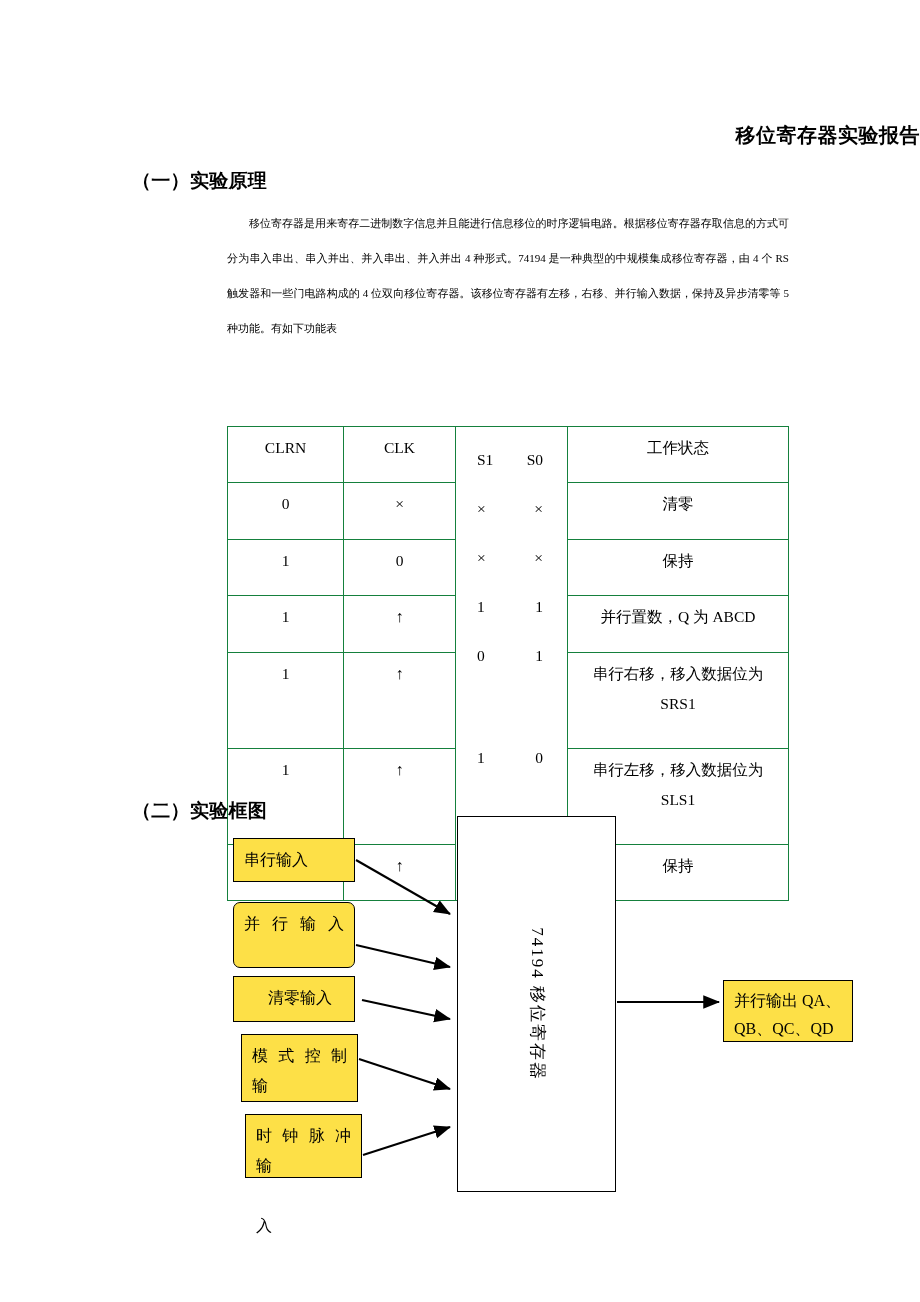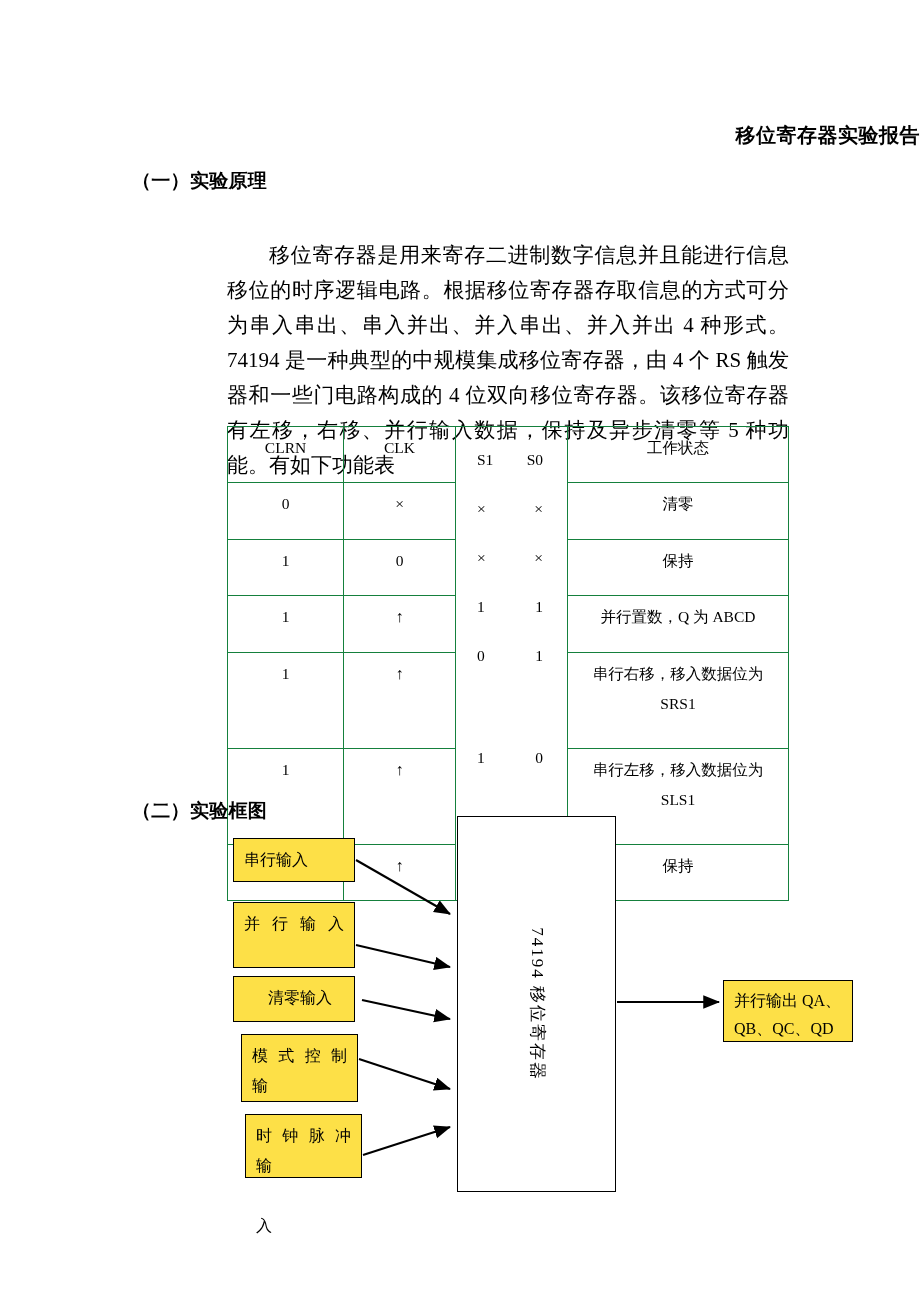--- a/index.html
+++ b/index.html
@@ -42,26 +42,25 @@
   }
   #heading-principle { top: 168px; left: 132px; }
   #heading-diagram   { top: 798px; left: 132px; }
 
   
   .body-para {
     position: absolute;
     top: 206px;
     left: 227px;
     width: 562px;
-    font-size: 21px;
+    font-size: 11px;
     line-height: 35px;
     text-indent: 2em;
     text-align: justify;
     text-justify: inter-ideograph;
-    margin-top: 32px;
   }
 
   
   #function-table {
     position: absolute;
     top: 426px;
     left: 227px;
     width: 561px;
     border-collapse: collapse;
     table-layout: fixed;
@@ -121,21 +120,21 @@
     text-align: justify;
     text-justify: inter-ideograph;
   }
   .dbox.spread .spread-line::after {
     content: "";
     display: inline-block;
     width: 100%;
   }
 
   #box-serial-in   { left: 233px; top: 26px;  width: 122px; height: 44px; }
-  #box-parallel-in { left: 233px; top: 90px;  width: 122px; height: 66px; }
+  #box-parallel-in { left: 233px; top: 90px;  width: 122px; height: 66px; border-radius: 7px; }
   #box-clear-in    { left: 233px; top: 164px; width: 122px; height: 46px; padding-left: 34px; }
   #box-mode-in     { left: 241px; top: 222px; width: 117px; height: 68px; }
   #box-clock-in    { left: 245px; top: 302px; width: 117px; height: 64px; }
   #box-output      { left: 723px; top: 168px; width: 130px; height: 62px;
                      line-height: 28px; }
 
   #box-74194 {
     position: absolute;
     left: 457px;
     top: 4px;

